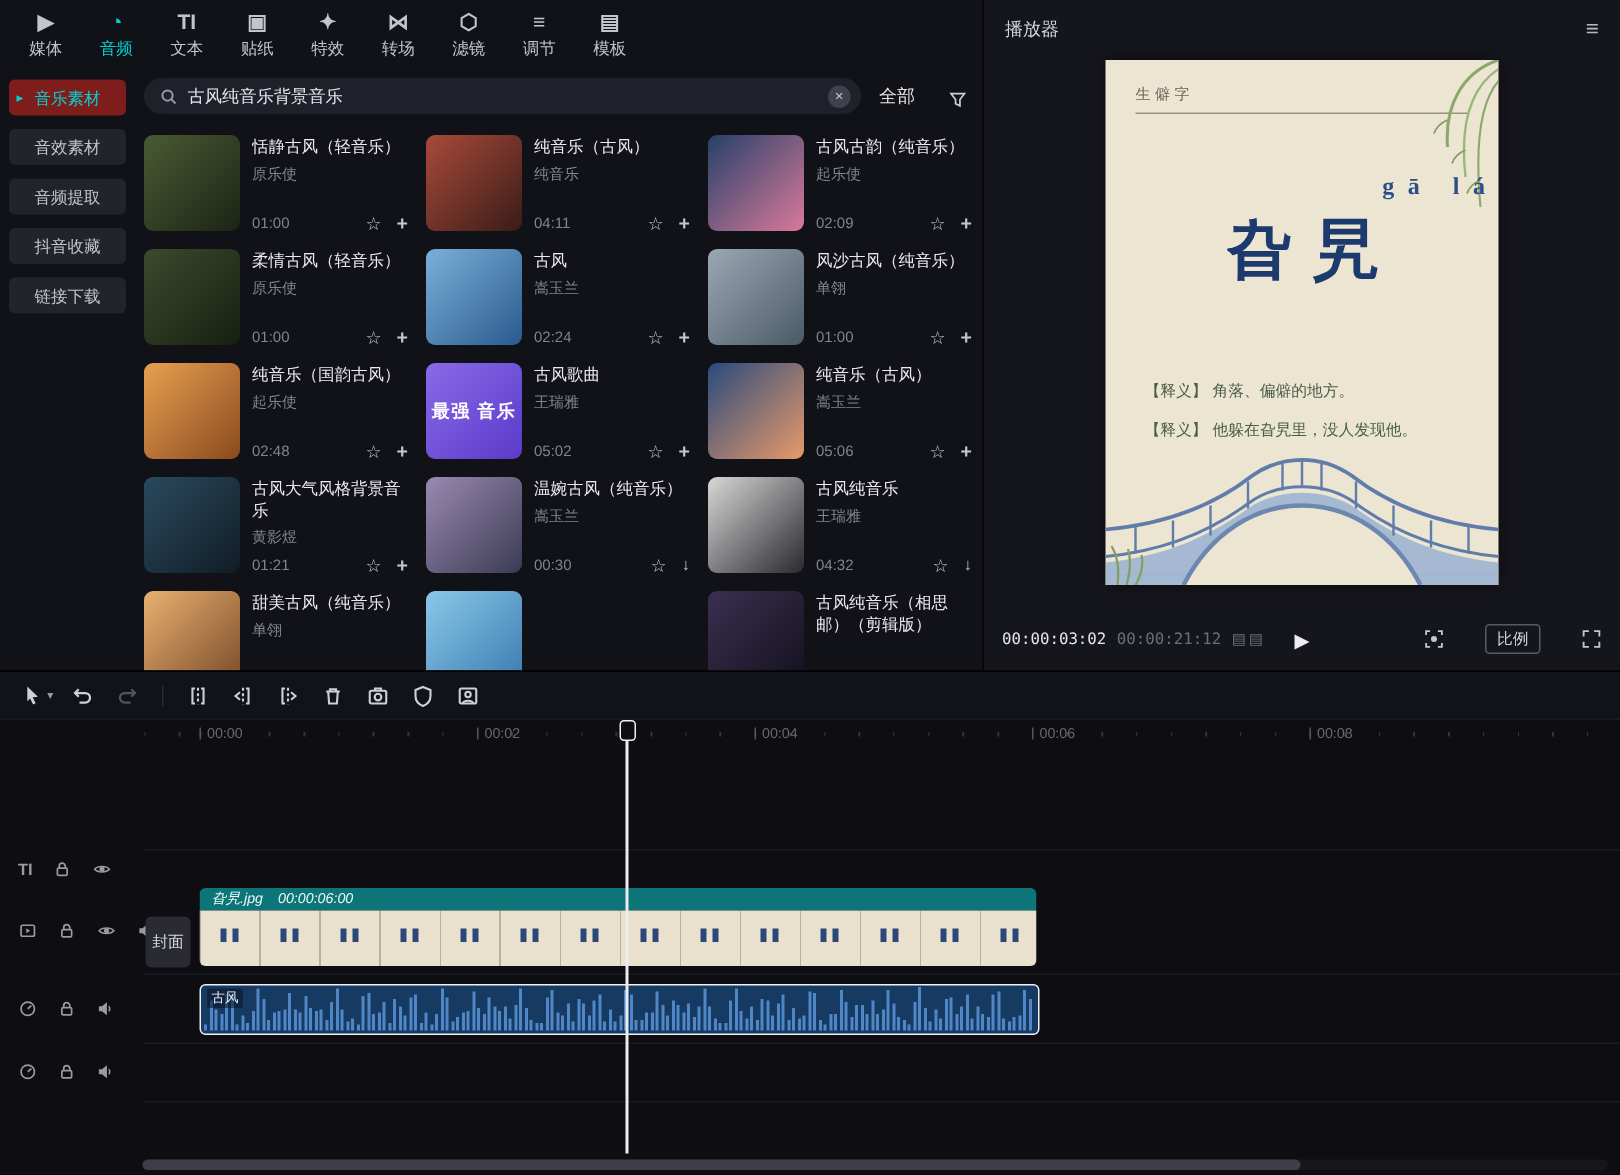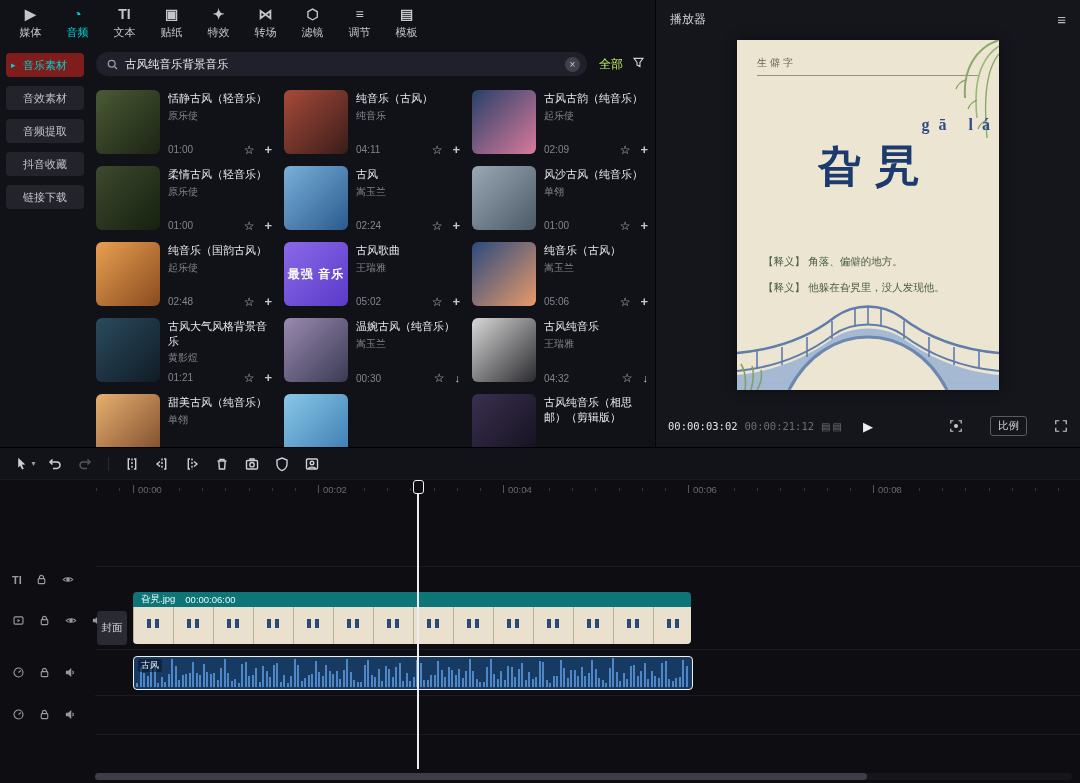--- a/index.html
+++ b/index.html
@@ -22,21 +22,21 @@
   .sidebar{position:absolute;top:53px;left:6px;width:78px;display:flex;flex-direction:column;gap:9px;}
   .side-btn{height:24px;border-radius:4px;background:#23232c;color:#c2c5cc;font-size:11px;display:flex;align-items:center;justify-content:center;position:relative;cursor:pointer;}
   .side-btn[data-active="true"]{color:var(--accent);background:#7f1d1d;}
   .side-btn[data-active="true"]::before{content:"▸";position:absolute;left:5px;font-size:9px;}
 
   
   .search-row{position:absolute;top:52px;left:96px;right:10px;display:flex;align-items:center;gap:12px;}
   .search-box{flex:1;height:24px;background:#20202a;border-radius:13px;display:flex;align-items:center;padding:0 7px 0 10px;gap:6px;}
   .search-box input{flex:1;background:none;border:none;outline:none;color:#e6e6ec;font-size:11.5px;font-family:inherit;}
   .clear-btn{width:15px;height:15px;border-radius:50%;background:#41414c;color:#cacad2;font-size:10px;line-height:15px;text-align:center;cursor:pointer;flex:none;}
-  .all-btn{display:flex;align-items:flex-start;gap:9px;color:#bef264;font-size:12px;cursor:pointer;flex:none;}
+  .all-btn{display:flex;align-items:flex-end;gap:22px;color:#e5e5e5;font-size:12px;cursor:pointer;flex:none;}
 
   
   .cards{position:absolute;top:90px;left:96px;width:552px;bottom:0;overflow:hidden;display:grid;grid-template-columns:repeat(3,176px);grid-auto-rows:66px;gap:10px 12px;align-content:start;}
   .card{display:flex;gap:8px;cursor:pointer;}
   .thumb{width:64px;height:64px;border-radius:6px;flex:none;position:relative;overflow:hidden;background:#333;}
   .thumb-overlay{position:absolute;inset:0;display:flex;align-items:center;justify-content:center;color:#fff;font-size:12px;font-weight:bold;letter-spacing:1px;text-align:center;}
   .cmeta{flex:1;min-width:0;display:flex;flex-direction:column;padding-top:1px;}
   .ctitle{font-size:11px;color:#eceaf0;line-height:1.32;max-height:29px;overflow:hidden;}
   .cartist{font-size:10px;color:#84848e;margin-top:3px;white-space:nowrap;overflow:hidden;}
   .cbottom{margin-top:auto;display:flex;align-items:center;color:#84848e;font-size:10px;}
@@ -82,21 +82,21 @@
   .ruler-cell::before{content:"";width:1px;height:8px;background:#55555f;}
 
   .lane-sep{position:absolute;left:95px;right:0;height:1px;background:#1b1b23;}
   .track-head{position:absolute;left:12px;display:flex;align-items:center;gap:13px;color:#9a9aa2;}
   .th-glyph{font-size:11px;font-weight:bold;color:#9a9aa2;}
   .track-head .svgbtn{cursor:pointer;}
 
   .cover-btn{position:absolute;left:97px;top:131px;width:30px;height:34px;background:#2a2a33;border-radius:4px;color:#d8d8e0;font-size:10.5px;display:flex;align-items:center;justify-content:center;cursor:pointer;}
 
   .clip-video{position:absolute;left:133px;top:112px;width:558px;height:52px;border-radius:4px;overflow:hidden;cursor:pointer;}
-  .vc-bar{height:15px;background:#0d7478;display:flex;align-items:center;gap:10px;padding:0 8px;font-size:9.5px;color:#eafafa;white-space:nowrap;}
+  .vc-bar{height:15px;background:#0d7478;display:flex;align-items:center;gap:10px;padding:0 8px;font-size:9.5px;color:#eafafa;white-space:nowrap;font-style:italic;}
   .vc-strip{height:37px;background-color:#e9e1cd;
     background-image:
       repeating-linear-gradient(90deg,rgba(60,50,30,.28) 0 1px,transparent 1px 40px),
       repeating-linear-gradient(90deg,transparent 0 14px,#2c4878 14px 18px,transparent 18px 22px,#2c4878 22px 26px,transparent 26px 40px);
     background-size:auto,40px 9px;background-repeat:repeat,repeat-x;background-position:0 0,0 12px;}
 
   .clip-audio{position:absolute;left:133px;top:176px;width:560px;height:34px;background:#173a63;border:1.5px solid #f0f0f5;border-radius:4px;overflow:hidden;cursor:pointer;}
   .ca-label{position:absolute;top:2px;left:4px;font-size:9px;color:#e8eef8;background:rgba(8,18,38,.55);padding:0 3px;border-radius:2px;z-index:2;}
   .waveform{position:absolute;inset:0;display:flex;align-items:flex-end;gap:1.5px;padding:0 2px 2px 2px;}
   .wbar{width:2px;background:#4f86c6;flex:none;}

